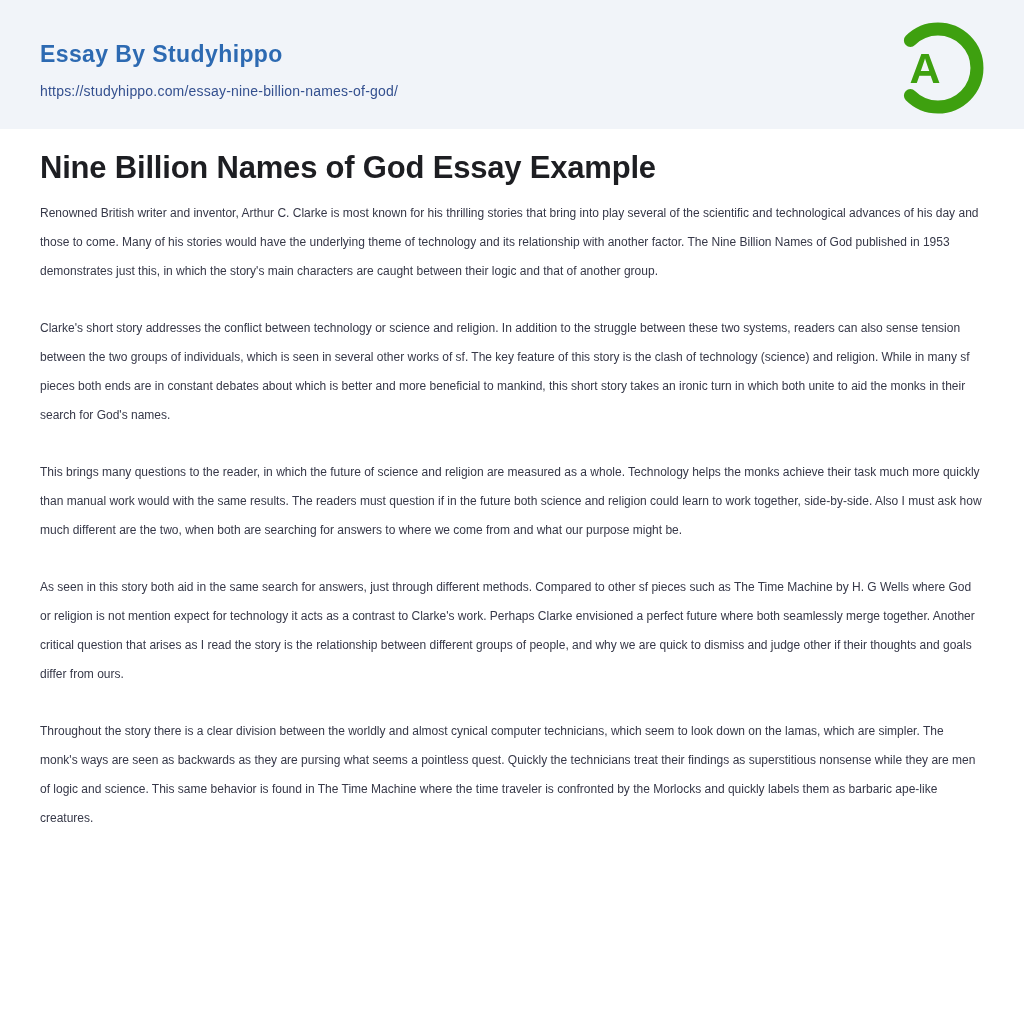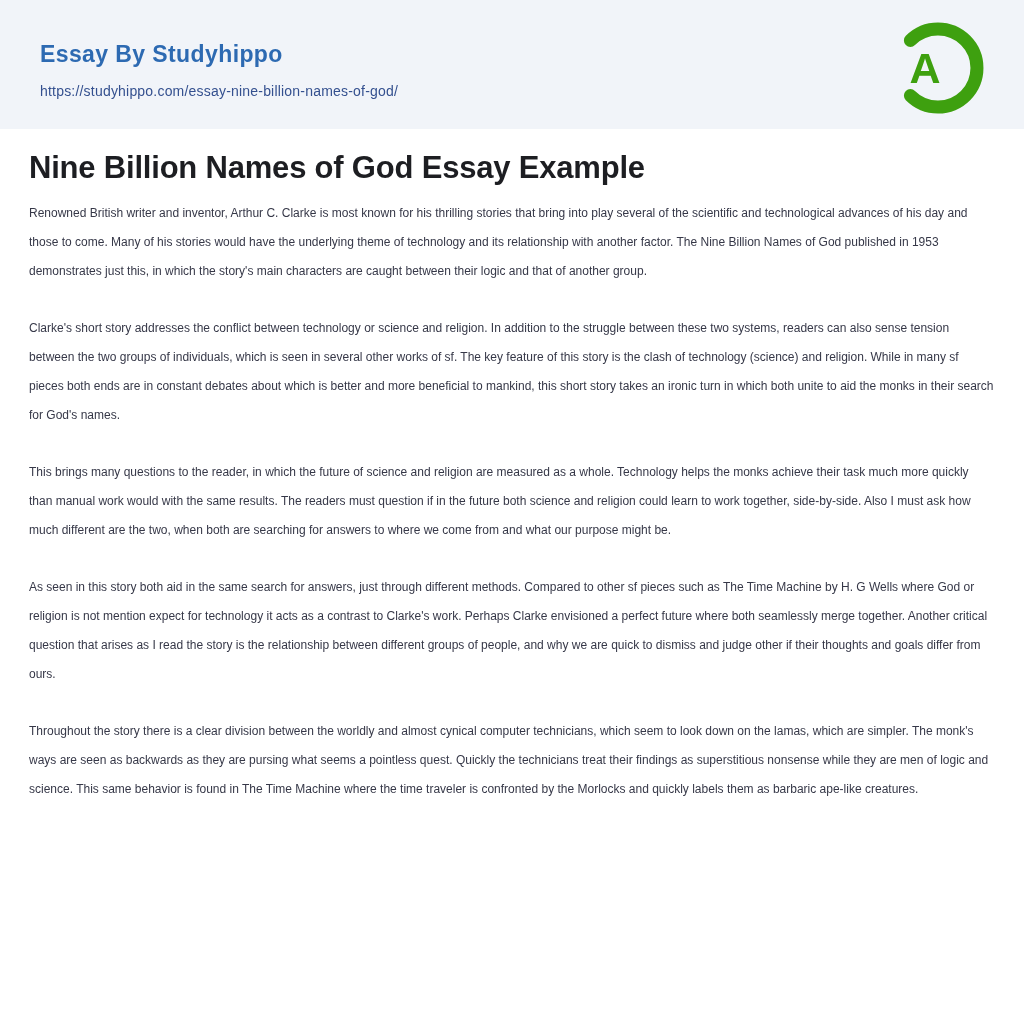--- a/index.html
+++ b/index.html
@@ -41,21 +41,21 @@
     letter-spacing: 0.2px;
     cursor: pointer;
   }
   .logo-wrap {
     width: 92px;
     height: 92px;
     margin-top: 6px;
     flex: 0 0 auto;
   }
   .content {
-    padding: 0 29px;
+    padding: 0 40px;
   }
   .essay-title {
     font-size: 31px;
     font-weight: 800;
     color: #1D1E22;
     letter-spacing: -0.2px;
     margin: 21px 0 13px 0;
   }
   .essay-paragraph {
     font-size: 12px;

